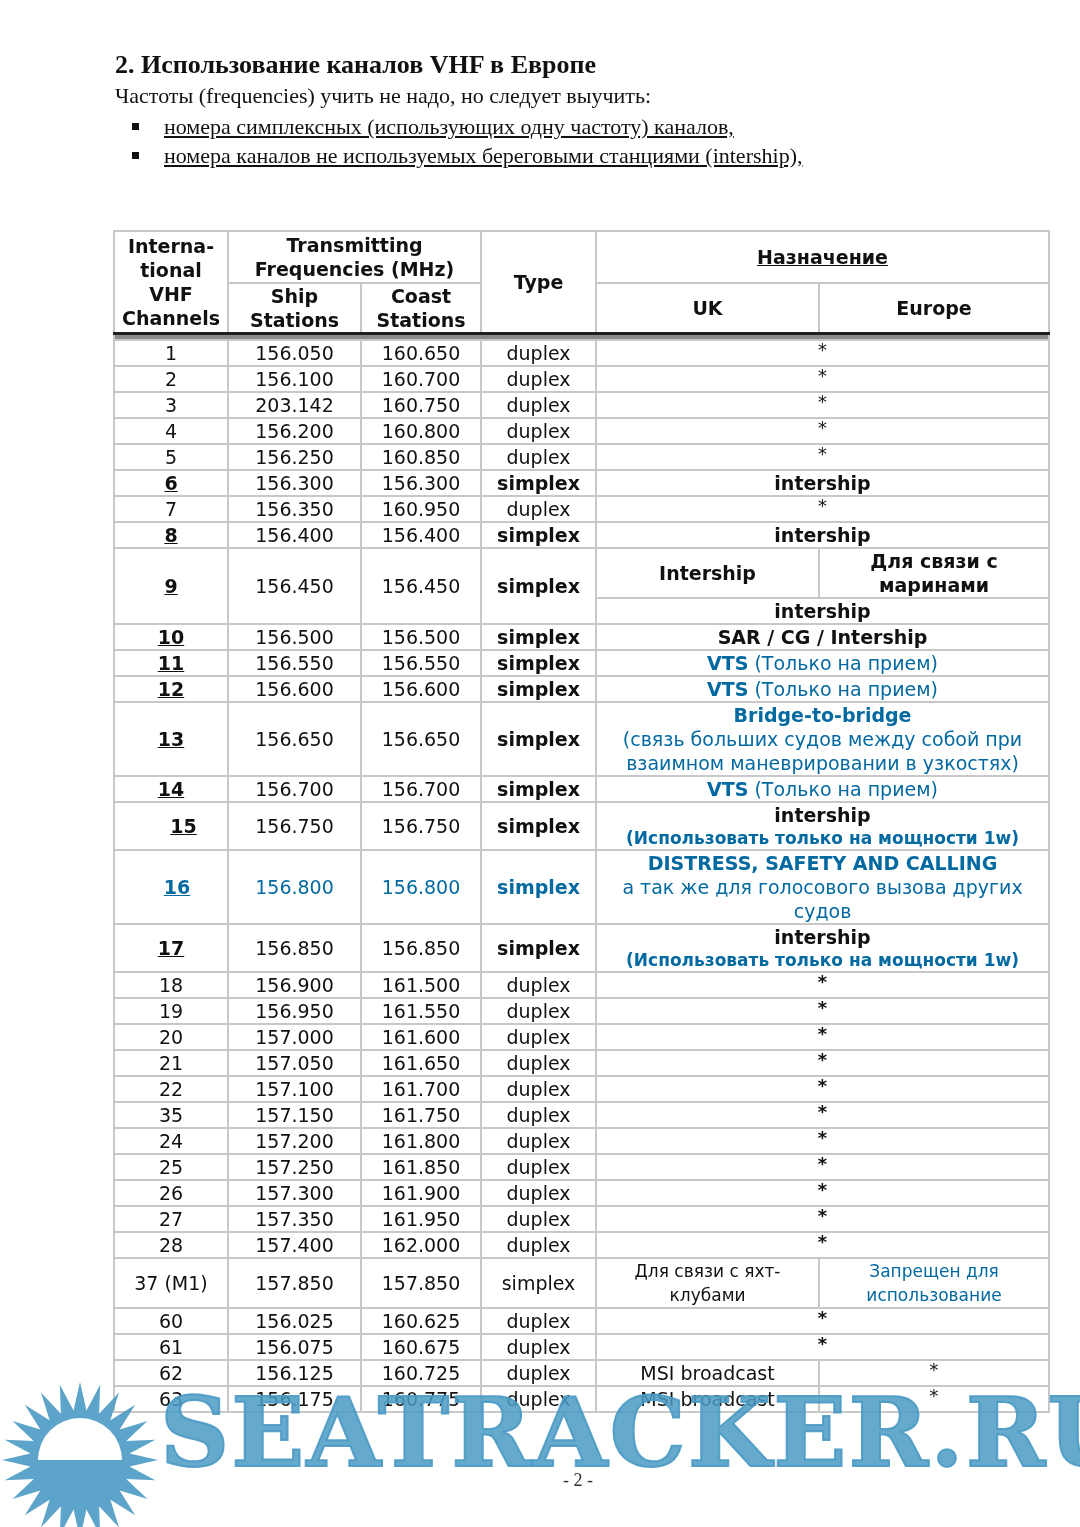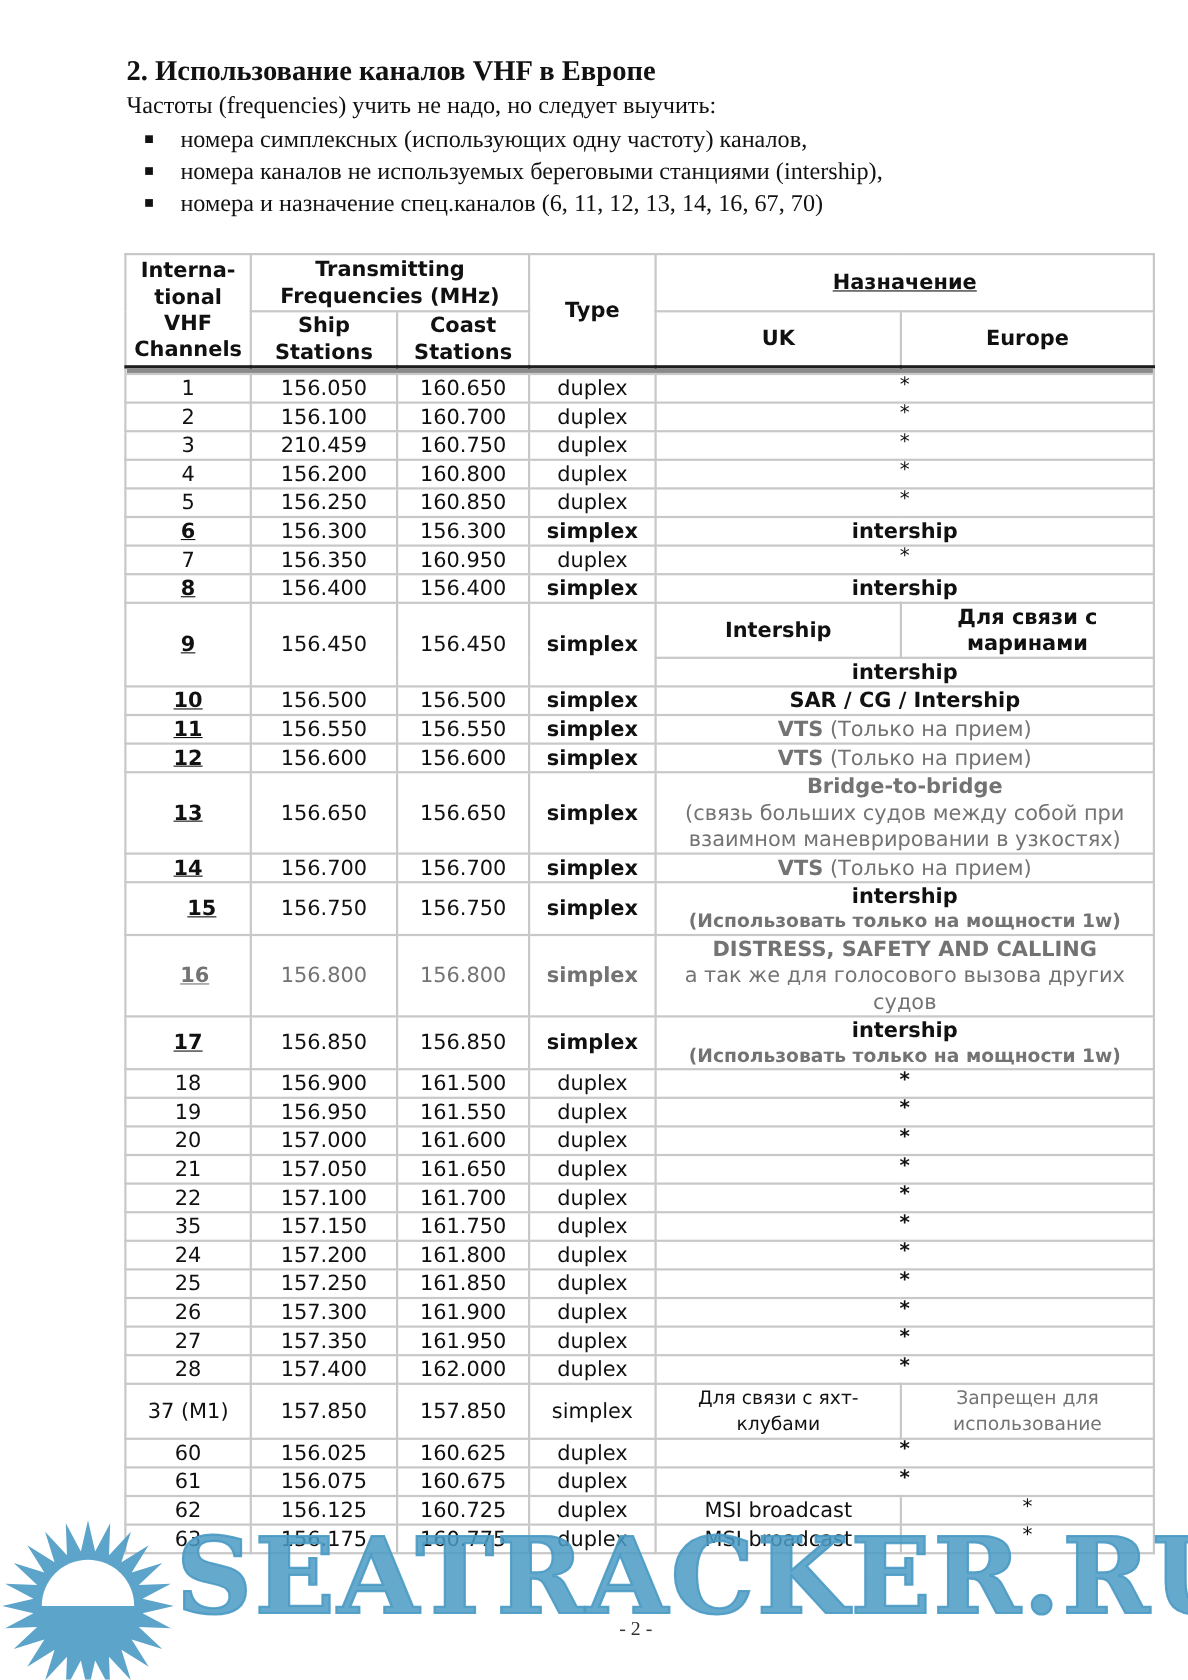--- a/index.html
+++ b/index.html
@@ -12,40 +12,40 @@
     font-family: "Liberation Serif", serif; font-weight: bold; font-size: 26px; margin: 0;
   }
   .intro {
     position: absolute; left: 115px; top: 83px;
     font-family: "Liberation Serif", serif; font-size: 22px; margin: 0;
   }
   .bullets {
     position: absolute; left: 130px; top: 112px; margin: 0; padding: 0; list-style: none;
     font-family: "Liberation Serif", serif; font-size: 22px;
   }
-  .bullets li { height: 29px; line-height: 29px; position: relative; padding-left: 34px; }
+  .bullets li { height: 29px; line-height: 29px; position: relative; padding-left: 34px; text-decoration: underline; }
   .bullets li .sq {
     position: absolute; left: 2px; top: 11px; width: 7px; height: 7px; background: #111;
   }
 
   table.vhf {
     position: absolute; left: 113px; top: 230px;
     border-collapse: collapse; table-layout: fixed; width: 935px;
     font-family: "DejaVu Sans", sans-serif; font-size: 19px;
   }
   table.vhf td, table.vhf th {
     border: 2px solid #c8c8c8; text-align: center; vertical-align: middle;
     padding: 0; line-height: 24px; overflow: hidden;
   }
   table.vhf th { font-weight: bold; font-size: 19px; text-align: center; }
   table.vhf tr.r td { height: 23px; }
   tr.rule td { height: 4px; padding: 0; background: #8a8a8a; border-top: 3px solid #1e1e1e; border-bottom: 1px solid #c8c8c8; }
   .b { font-weight: bold; }
   .u { text-decoration: underline; }
-  .red { color: #737373; }
+  .red { color: #0369a1; }
   .small { font-size: 17px; line-height: 22px; }
   .star { font-family: "DejaVu Sans Mono", monospace; font-size: 18px; line-height: 18px; vertical-align: top; }
   .starb { font-weight: bold; }
 
   .page-num {
     position: absolute; left: 563px; top: 1470px;
     font-family: "Liberation Serif", serif; font-size: 18px; color: #333;
   }
   .watermark { position: absolute; left: 0; top: 1370px; width: 1080px; height: 157px; pointer-events: none; }
   .wm-text {
@@ -57,21 +57,20 @@
   }
 </style>
 </head>
 <body>
 
 <h1 class="heading">2. Использование каналов VHF в Европе</h1>
 <p class="intro">Частоты (frequencies) учить не надо, но следует выучить:</p>
 <ul class="bullets">
   <li><span class="sq"></span><span>номера симплексных (использующих одну частоту) каналов,</span></li>
   <li><span class="sq"></span><span>номера каналов не используемых береговыми станциями (intership),</span></li>
-  <li><span class="sq"></span><span>номера и назначение спец.каналов (6, 11, 12, 13, 14, 16, 67, 70)</span></li>
 </ul>
 
 <table class="vhf">
   <colgroup>
     <col style="width:114px">
       <col style="width:133px">
       <col style="width:120px">
       <col style="width:115px">
       <col style="width:223px">
       <col style="width:230px">
@@ -117,21 +116,21 @@
       </tr>
       <tr class="r">
         <td class=""><span>2</span></td>
         <td class="">156.100</td>
         <td class="">160.700</td>
         <td class="">duplex</td>
         <td colspan="2"><span class="star">*</span></td>
       </tr>
       <tr class="r">
         <td class=""><span>3</span></td>
-        <td class="">210.459</td>
+        <td class="">203.142</td>
         <td class="">160.750</td>
         <td class="">duplex</td>
         <td colspan="2"><span class="star">*</span></td>
       </tr>
       <tr class="r">
         <td class=""><span>4</span></td>
         <td class="">156.200</td>
         <td class="">160.800</td>
         <td class="">duplex</td>
         <td colspan="2"><span class="star">*</span></td>

